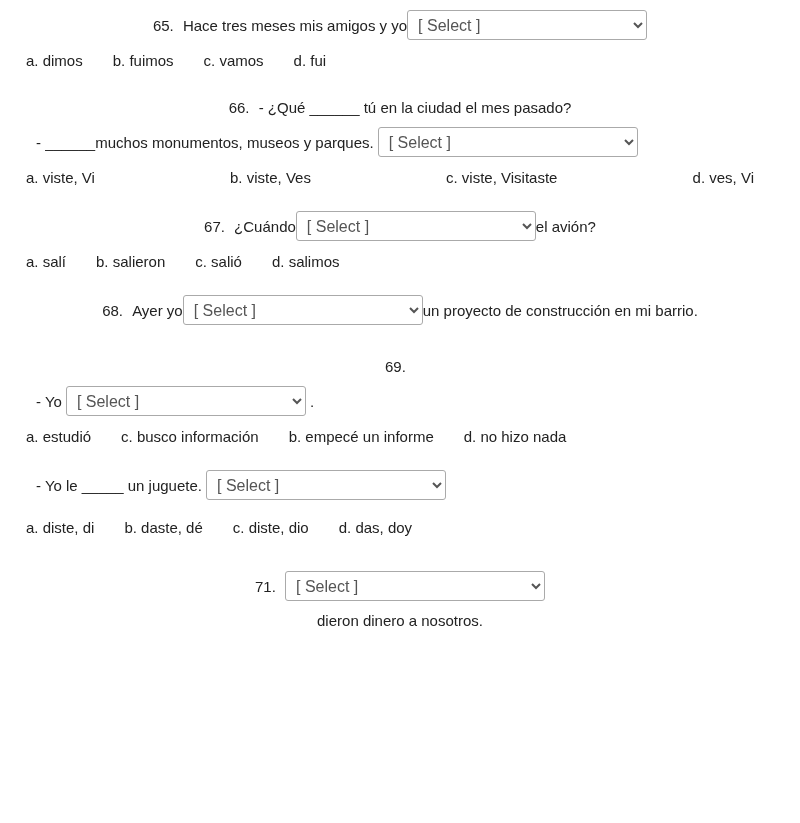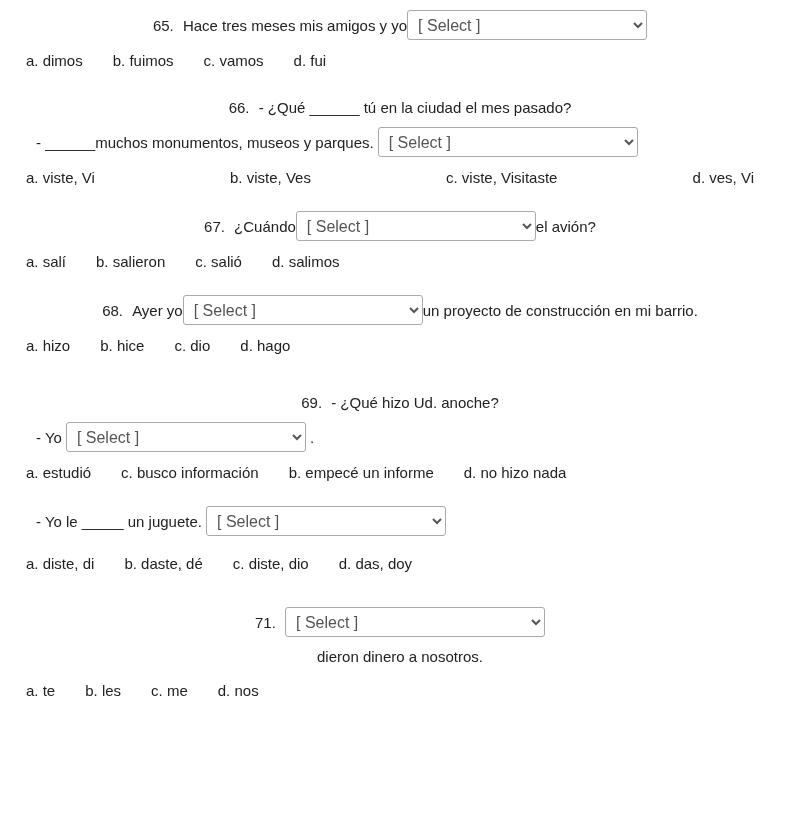--- a/index.html
+++ b/index.html
@@ -125,34 +125,27 @@
 
 <div class="question-block">
   <div class="question-line">
     <span class="q-num">68.</span>
     <span>Ayer yo</span>
     <select class="select-md">
       <option>[ Select ]</option>
     </select>
     <span>un proyecto de construcción en mi barrio.</span>
   </div>
-  <div class="answers-line">
-    <span class="answer-item"><span>a.</span>&nbsp;<span>hizo</span></span>
-    <span class="answer-item"><span>b.</span>&nbsp;<span>hice</span></span>
-    <span class="answer-item"><span>c.</span>&nbsp;<span>dio</span></span>
-    <span class="answer-item"><span>d.</span>&nbsp;<span>hago</span></span>
-  </div>
 </div>
 
 <div class="divider"></div>
 
 <div class="question-block">
   <div class="question-line">
     <span class="q-num">69.</span>
-    <span>- ¿Qué hizo Ud. anoche?</span>
   </div>
   <div class="sub-line">
     <span>- Yo</span>
     <select class="select-md">
       <option>[ Select ]</option>
     </select>
     <span>.</span>
   </div>
   <div class="answers-line" style="margin-top:4px;align-items:center;">
     <span class="answer-item"><span>a.</span>&nbsp;<span>estudió</span></span>
@@ -182,19 +175,13 @@
 <div class="question-block">
   <div class="question-line" style="flex-wrap:wrap;">
     <span class="q-num">71.</span>
     <select class="select-lg">
       <option>[ Select ]</option>
     </select>
   </div>
   <div class="question-line" style="margin-left:0; ">
     <span>dieron dinero a nosotros.</span>
   </div>
-  <div class="answers-line">
-    <span class="answer-item"><span>a.</span>&nbsp;<span>te</span></span>
-    <span class="answer-item"><span>b.</span>&nbsp;<span>les</span></span>
-    <span class="answer-item"><span>c.</span>&nbsp;<span>me</span></span>
-    <span class="answer-item"><span>d.</span>&nbsp;<span>nos</span></span>
-  </div>
 </div>
 
 </body></html>

